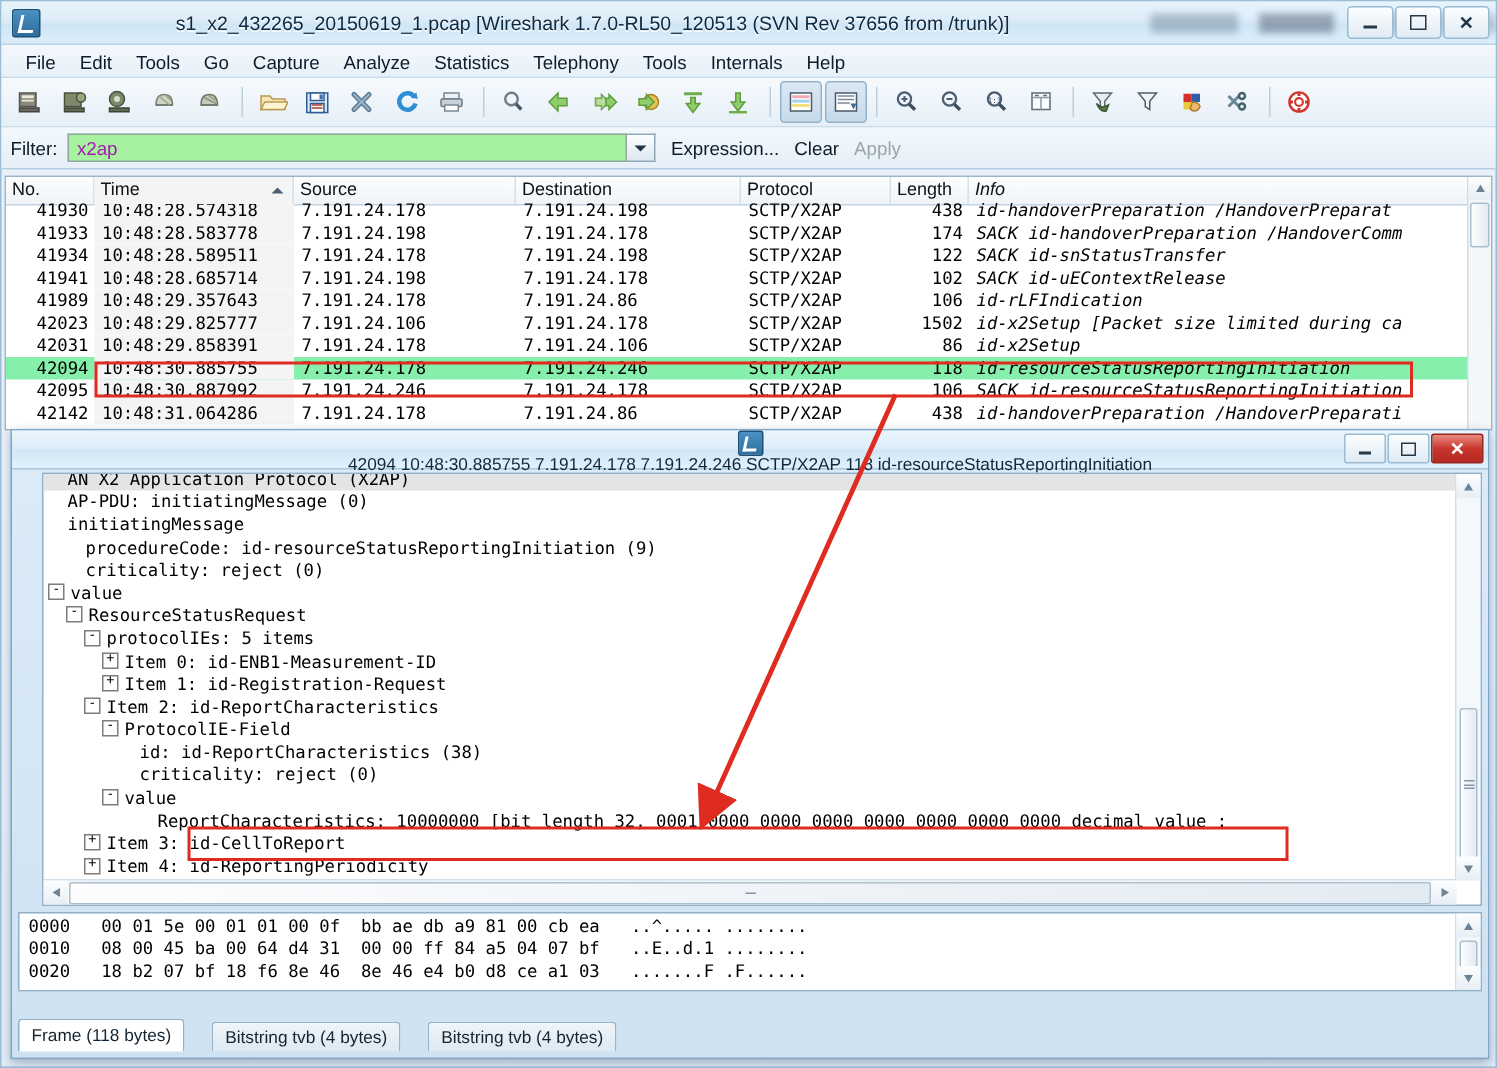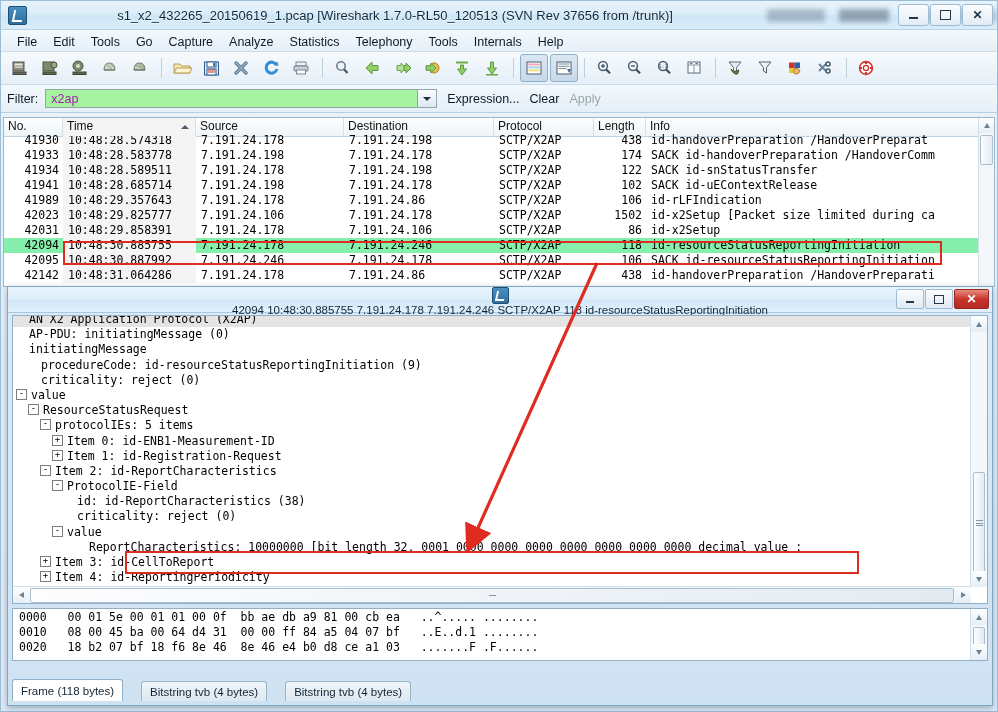--- a/index.html
+++ b/index.html
@@ -124,21 +124,21 @@
   .pl-body{font-family:"DejaVu Sans Mono","Liberation Mono",monospace;font-size:11.5px;}
   .pl-row{display:flex;height:15px;line-height:15px;white-space:nowrap;overflow:hidden;}
   .pl-row.sel{background:#86efac;}
   .pl-row > div{box-sizing:border-box;overflow:hidden;white-space:nowrap;}
   .c-no{width:59px;text-align:right;padding-right:4px;}
   .c-time{width:133px;padding-left:5px;background:#f4f4f4;}
   .c-src{width:148px;padding-left:5px;}
   .c-dst{width:150px;padding-left:5px;}
   .c-proto{width:100px;padding-left:5px;}
   .c-len{width:52px;text-align:right;padding-right:4px;}
-  .c-info{padding-left:5px;flex:1;}
+  .c-info{padding-left:5px;flex:1;font-style:italic;}
   .pl-vscroll{
     position:absolute;right:0;top:0;width:15px;bottom:0;
     background:#f3f7fa;border-left:1px solid #cfdde7;
   }
   .sb-arrow{
     width:15px;height:15px;display:flex;align-items:center;justify-content:center;
     background:linear-gradient(180deg,#fdfefe,#e6eef5);
   }
   .tri-up{width:0;height:0;border-left:3.5px solid transparent;border-right:3.5px solid transparent;border-bottom:5px solid #6d8496;}
   .tri-dn{width:0;height:0;border-left:3.5px solid transparent;border-right:3.5px solid transparent;border-top:5px solid #6d8496;}
@@ -188,21 +188,21 @@
     display:flex;align-items:center;justify-content:center;
   }
   .cwin-btn.min:after{content:"";width:8px;height:2px;background:#24384a;margin-top:6px;}
   .cwin-btn.max:after{content:"";width:8px;height:7px;border:1.5px solid #24384a;}
   .cwin-btn.cls{
     background:linear-gradient(180deg,#e88b7f,#c8342b 52%,#b32a22);
     border:1px solid #97271f;color:#fff;font-weight:bold;font-size:12px;width:33px;
   }
   
   .treepane{
-    position:absolute;left:4px;top:28px;right:4px;height:289px;
+    position:absolute;left:20px;top:28px;right:4px;height:289px;
     background:#fff;border:1px solid #8fb0c8;box-sizing:border-box;overflow:hidden;
   }
   .tree{
     font-family:"DejaVu Sans Mono","Liberation Mono",monospace;
     font-size:11.5px;line-height:15.2px;position:absolute;left:0;top:0;right:16px;bottom:16px;
     overflow:hidden;white-space:nowrap;
   }
   .trow{height:15.2px;white-space:nowrap;padding-left:3px;position:relative;}
   .trow.first{background:#e4e4e4;}
   .exp{

